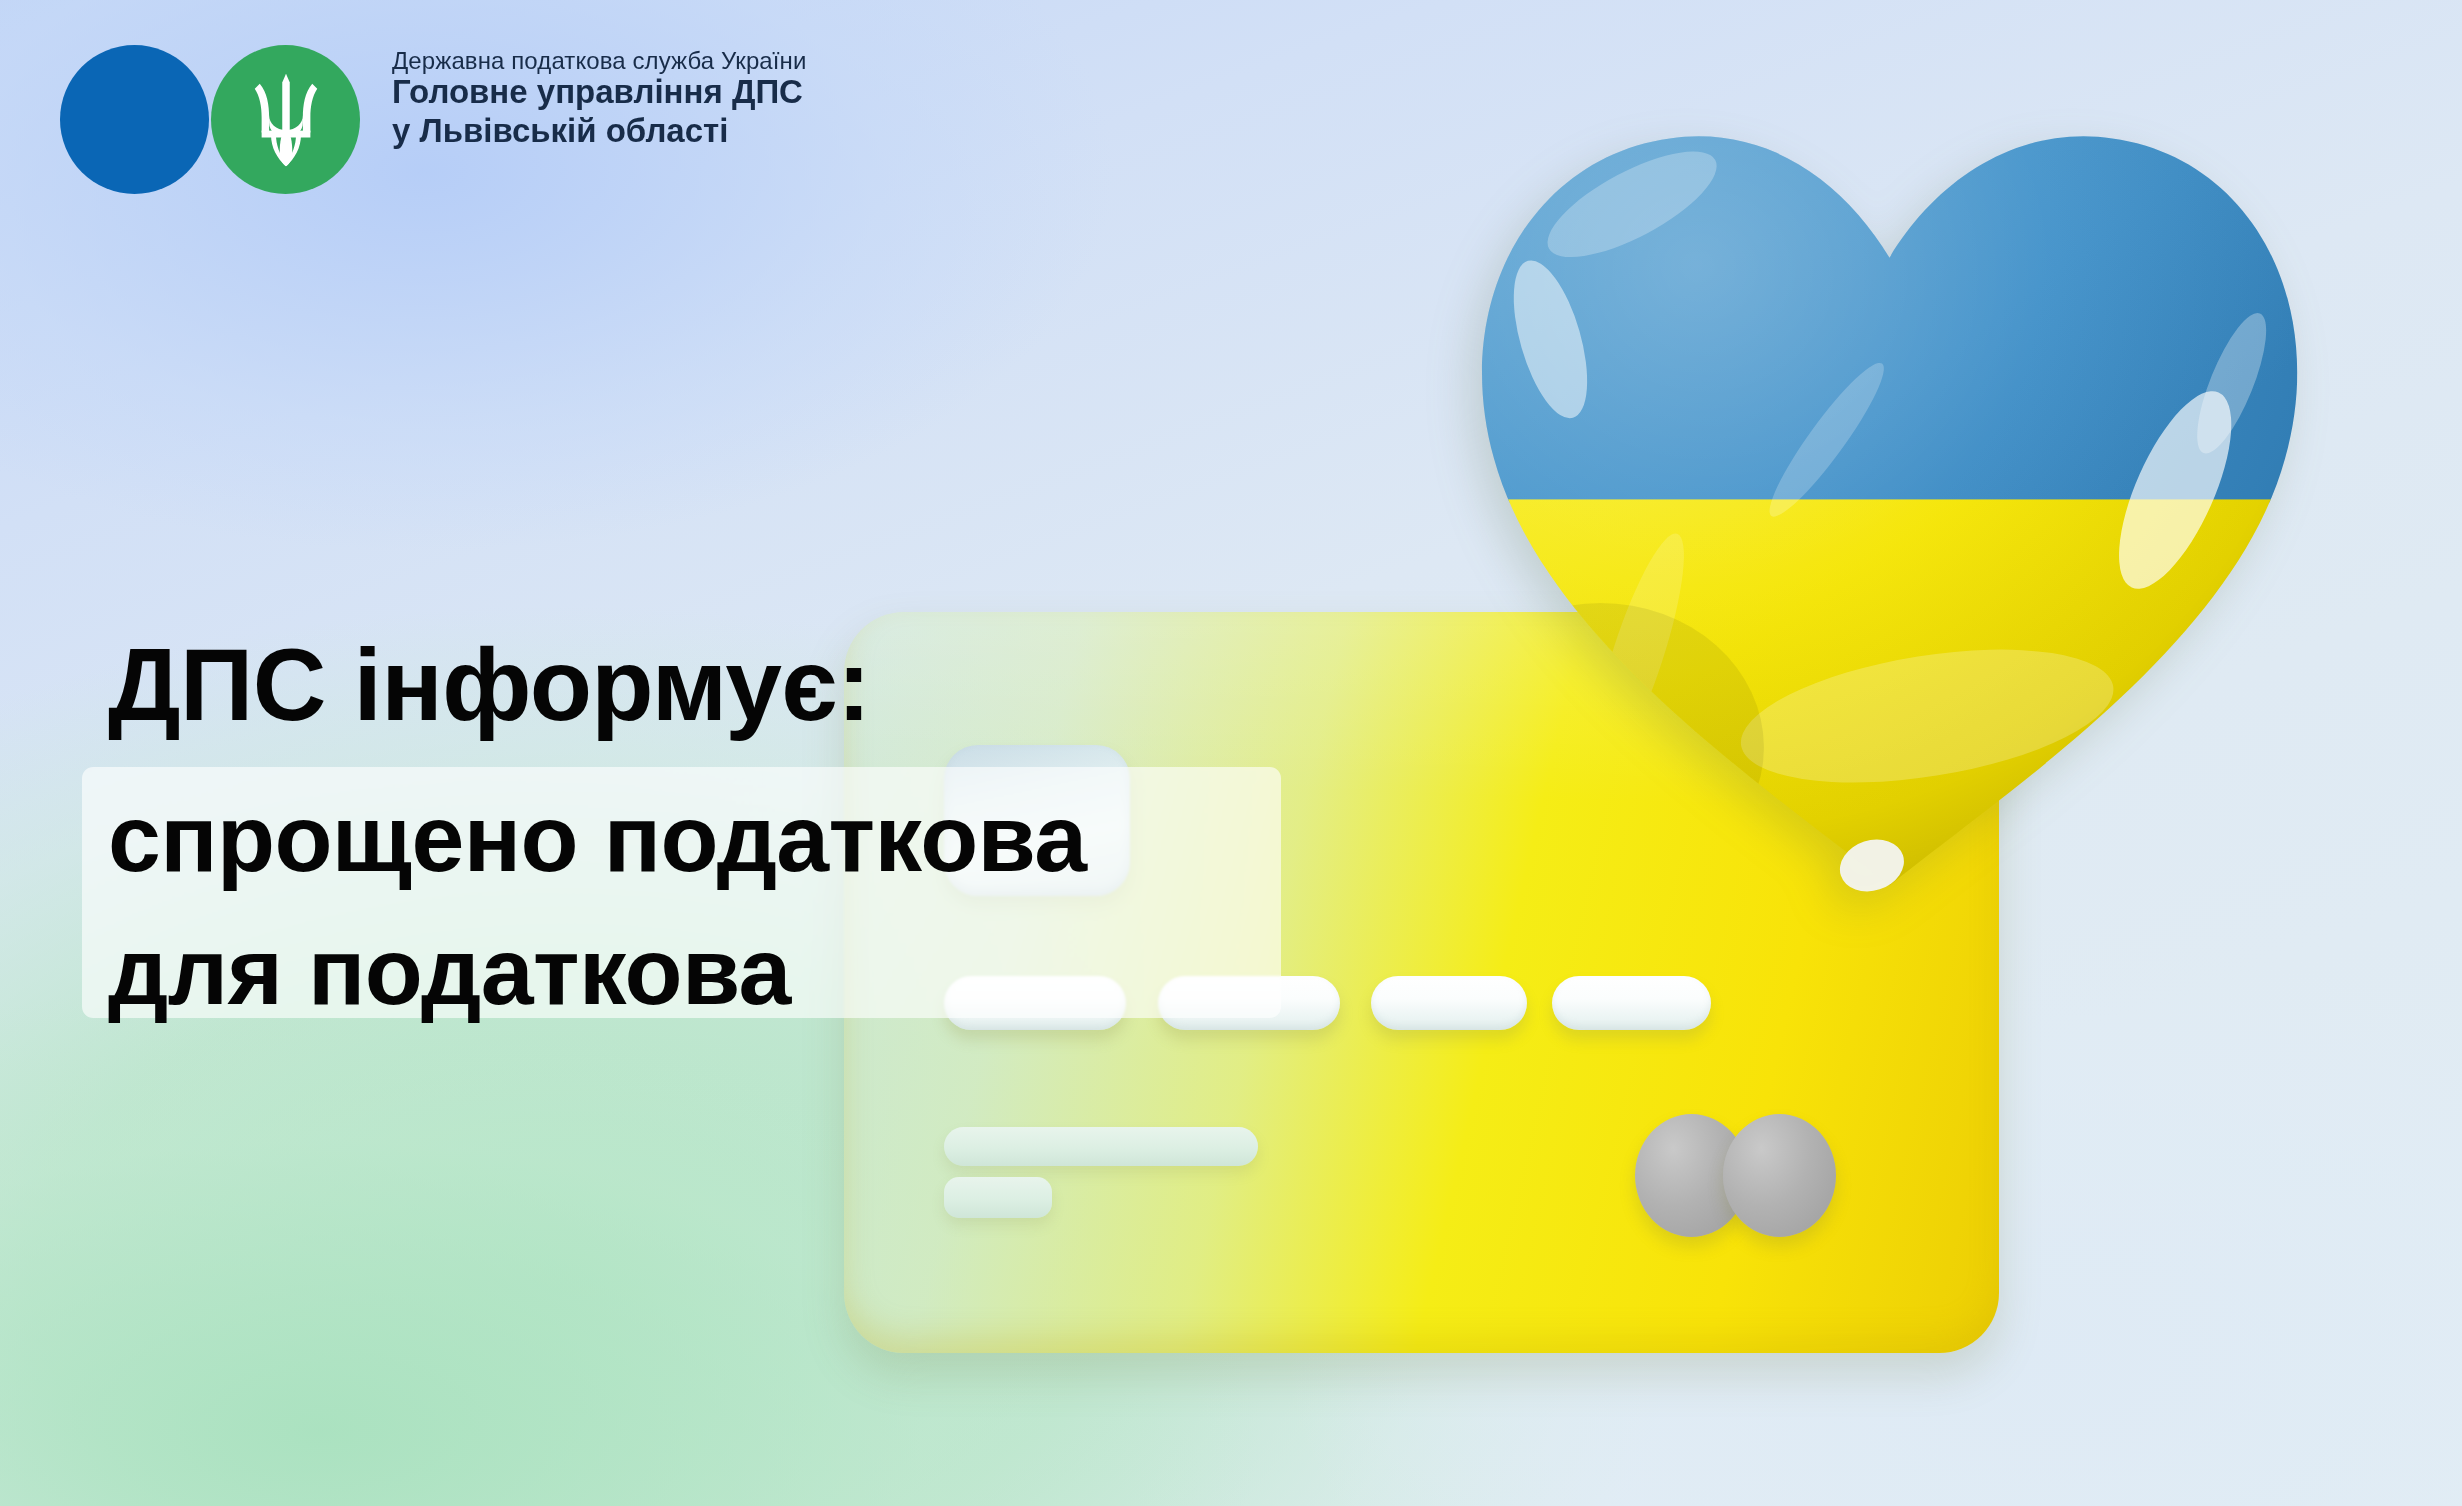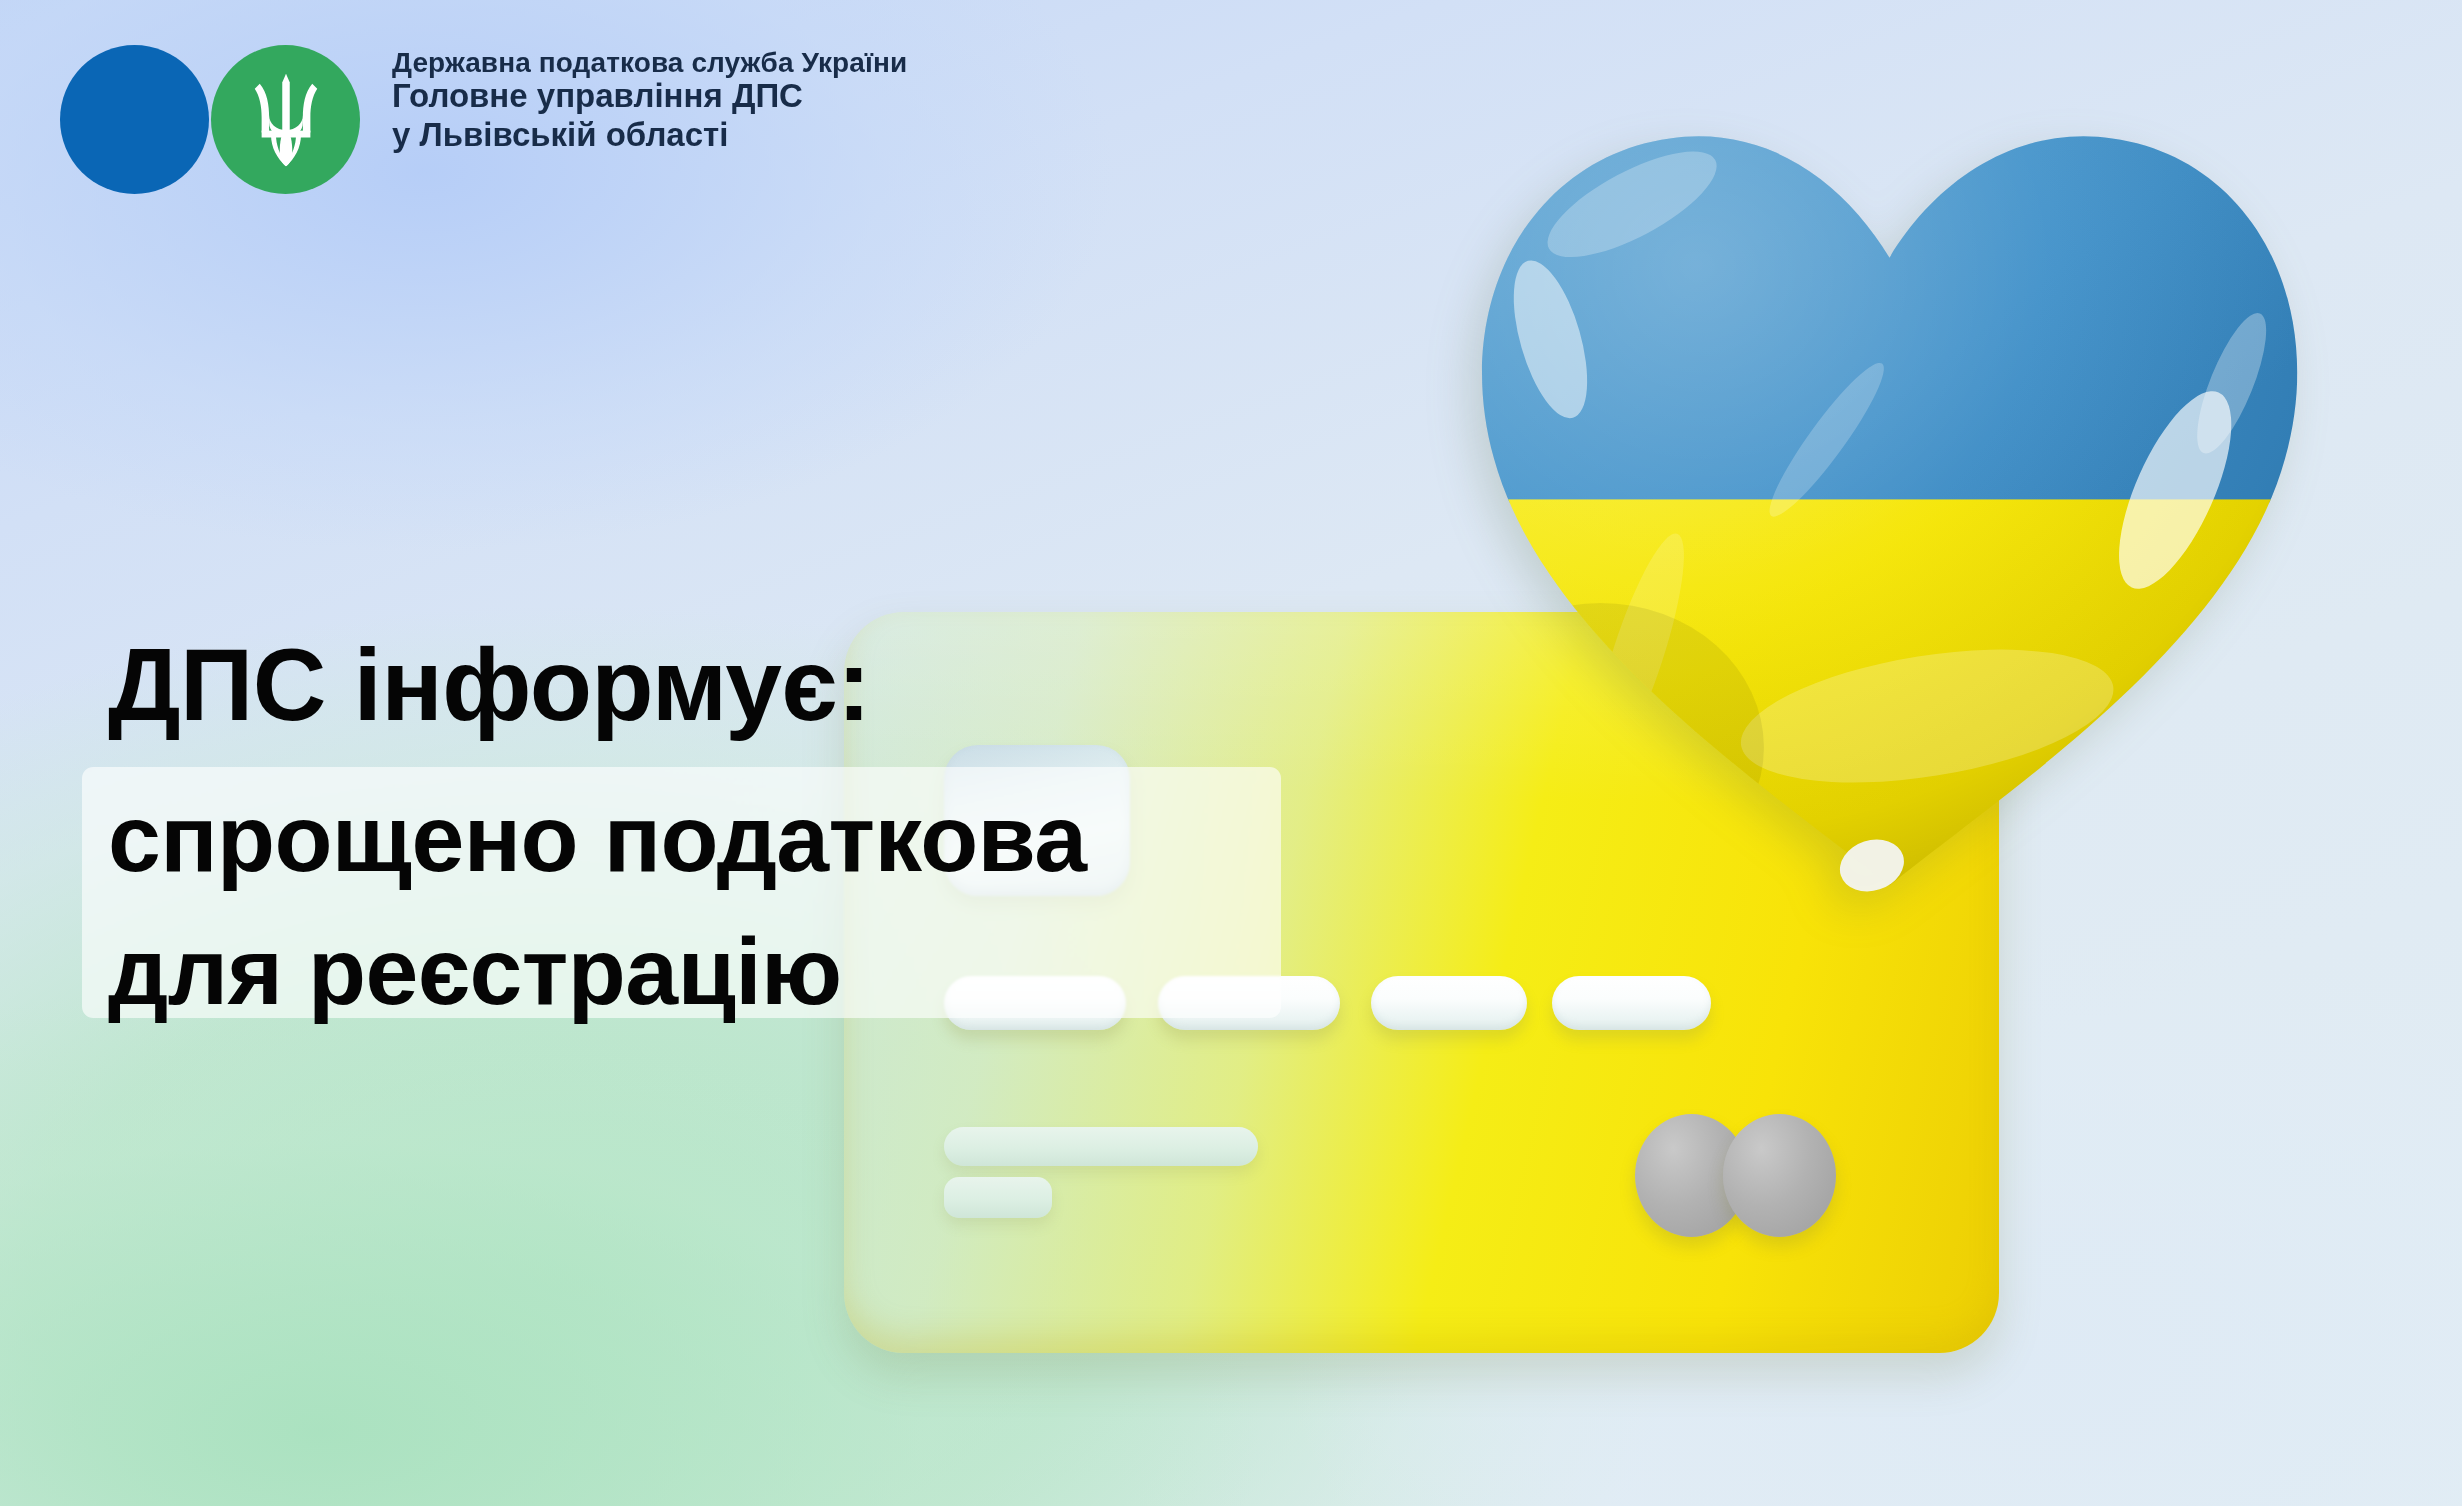--- a/index.html
+++ b/index.html
@@ -25,21 +25,21 @@
 
   
   .logo{position:absolute;left:60px;top:45px;width:300px;height:151px;}
   .logo .c{position:absolute;top:0;width:149px;height:149px;border-radius:50%;}
   .logo .c-blue{left:0;background:#0a66b5;}
   .logo .c-green{left:151px;background:#33a85e;}
   .logo .c-green svg{position:absolute;left:50%;top:50%;transform:translate(-50%,-50%);
     width:75px;height:95px;display:block;}
 
   .org{position:absolute;left:392px;top:49px;width:942px;color:#182c49;}
-  .org .l1{font-size:28px;font-weight:bold;letter-spacing:0.1px;line-height:1;white-space:nowrap;}
+  .org .l1{font-size:24px;font-weight:normal;letter-spacing:0.1px;line-height:1;white-space:nowrap;}
   .org .l2{font-size:33px;font-weight:bold;line-height:1.18;white-space:nowrap;}
   .org .l3{font-size:33px;font-weight:bold;line-height:1.18;white-space:nowrap;}
 
   
   .heart-wrap{position:absolute;left:1450px;top:88px;width:879px;height:804px;}
   .heart-wrap svg{width:100%;height:100%;display:block;
     filter:drop-shadow(-11.3px 16.3px 21.3px rgba(90,110,70,.20));}
 
   
   .card{position:absolute;left:844px;top:612px;width:1155px;height:741px;
@@ -184,17 +184,17 @@
 
       <ellipse cx="672" cy="1238" rx="52" ry="40" fill="#f3f4f1" opacity="0.95" transform="rotate(-18 672 1238)"></ellipse>
     </svg>
   </div>
 
   <div class="frost"></div>
 
   <div class="headline">
     <div class="h1">ДПС інформує:</div>
     <div class="h2">спрощено податкова</div>
-    <div class="h3">для реєстрацію</div>
+    <div class="h3">для податкова</div>
   </div>
 
 </div>
 
 
 </body></html>

